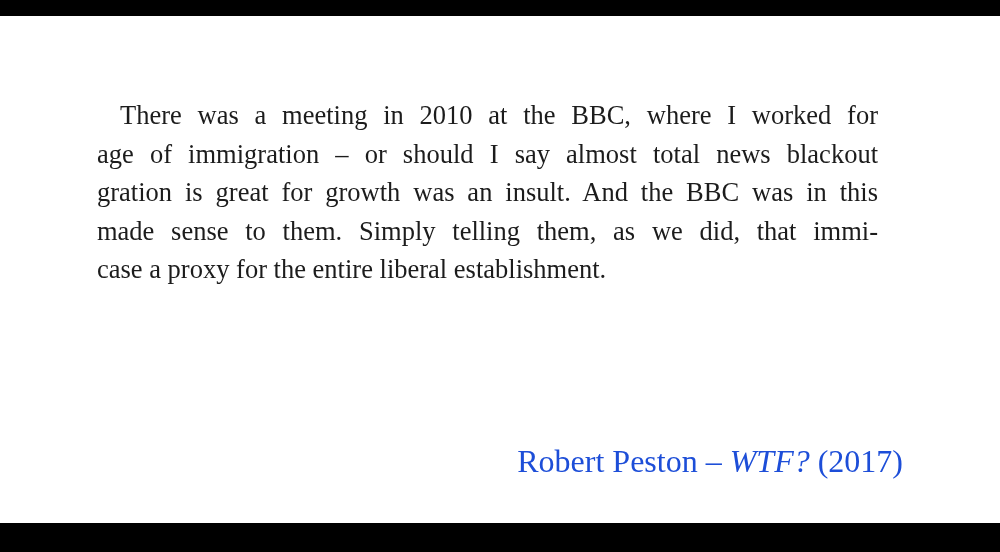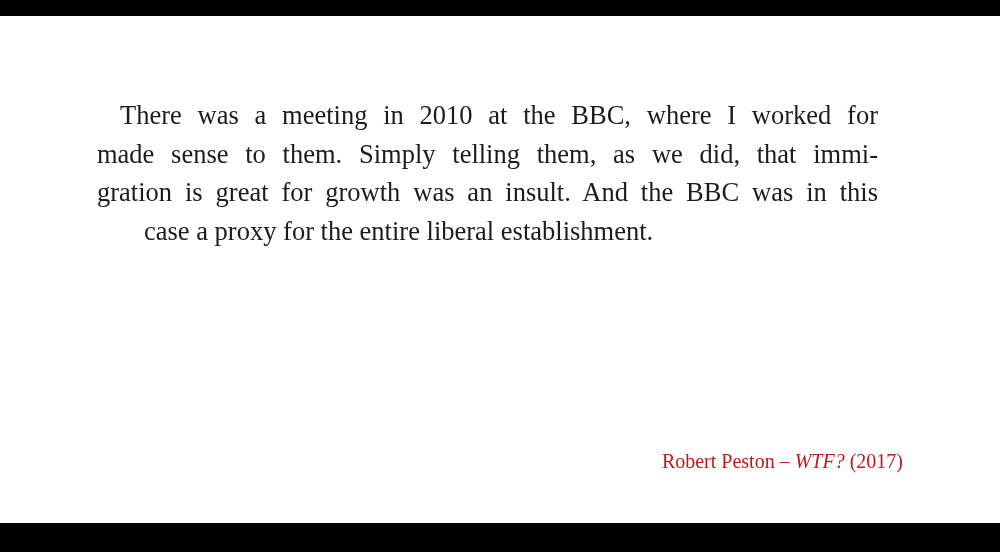--- a/index.html
+++ b/index.html
@@ -55,49 +55,49 @@
     text-align: justify;
     text-align-last: justify;
     white-space: normal;
   }
   .quote-line.first {
     text-indent: 23px;
   }
   .quote-line.last {
     text-align: right;
     text-align-last: left;
-    margin-left: 47px;
   }
   .attribution {
     position: absolute;
     top: 426px;
     left: 97px;
     width: 806px; 
     text-align: right;
-    color: #b91c1c;
-    font-size: 20px;
+    color: #1d4ed8;
+    font-size: 32px;
     line-height: 38px;
   }
   .attribution .book-title {
     font-style: italic;
   }
 </style>
 </head>
 <body>
 
 <div class="frame">
 
   <div class="letterbox top"></div>
 
   <div class="content">
 
     <div class="quote-block">
       <div class="quote-line first">There was a meeting in 2010 at the BBC, where I worked for</div>
+      <div class="quote-line">age of immigration – or should I say almost total news blackout</div>
+      <div class="quote-line">gration is great for growth was an insult. And the BBC was in this</div>
       <div class="quote-line">made sense to them. Simply telling them, as we did, that immi-</div>
-      <div class="quote-line">gration is great for growth was an insult. And the BBC was in this</div>
       <div class="quote-line last">case a proxy for the entire liberal establishment.</div>
     </div>
 
     <div class="attribution">
       <span>Robert Peston – </span><span class="book-title">WTF?</span><span> (2017)</span>
     </div>
 
   </div>
 
   <div class="letterbox bottom"></div>

